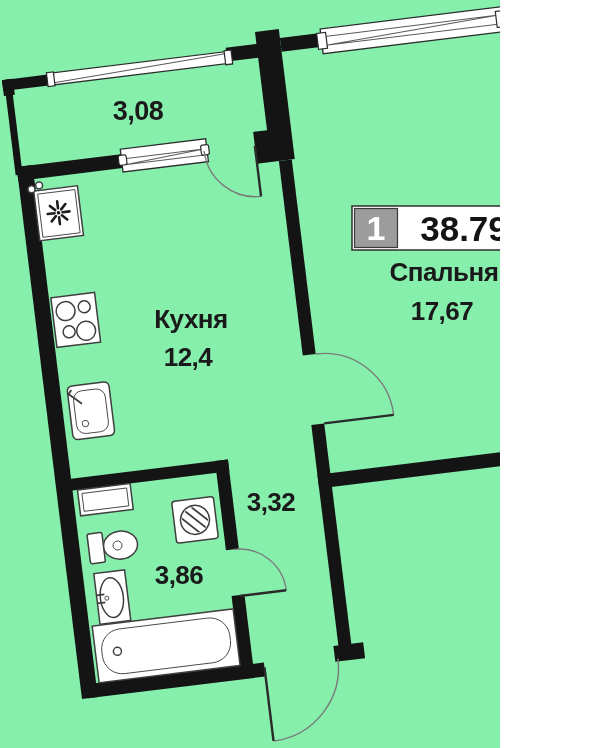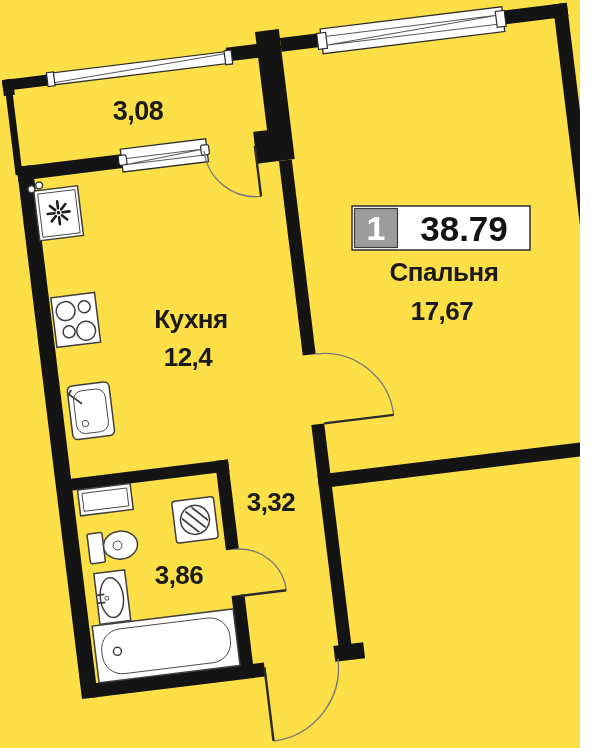--- a/index.html
+++ b/index.html
@@ -1,16 +1,16 @@
 <!DOCTYPE html>
 <html><head>
 <meta charset="utf-8">
 <style>
   html,body{margin:0;padding:0;background:#ffffff;}
-  .stage{position:relative;width:580px;height:748px;background:#fde047;overflow:hidden;}
+  .stage{position:relative;width:500px;height:748px;background:#86efac;overflow:hidden;}
   svg{display:block;}
   .wall{fill:#141414;stroke:none;}
   .winfield{fill:#ffffff;stroke:#2a2a2a;stroke-width:1.3;}
   .winline{stroke:#5a5a5a;stroke-width:1;fill:none;}
   .nub{fill:#ffffff;stroke:#2a2a2a;stroke-width:1.2;}
   .door-arc{fill:none;stroke:#7a7a7a;stroke-width:1.4;}
   .door-leaf{fill:none;stroke:#2a2a2a;stroke-width:2.4;}
   .fix{fill:#ffffff;stroke:#3f3f3f;stroke-width:1.5;}
   .fix-thin{fill:none;stroke:#3f3f3f;stroke-width:0.9;}
   .fix-line{fill:none;stroke:#3f3f3f;stroke-width:1.8;}

